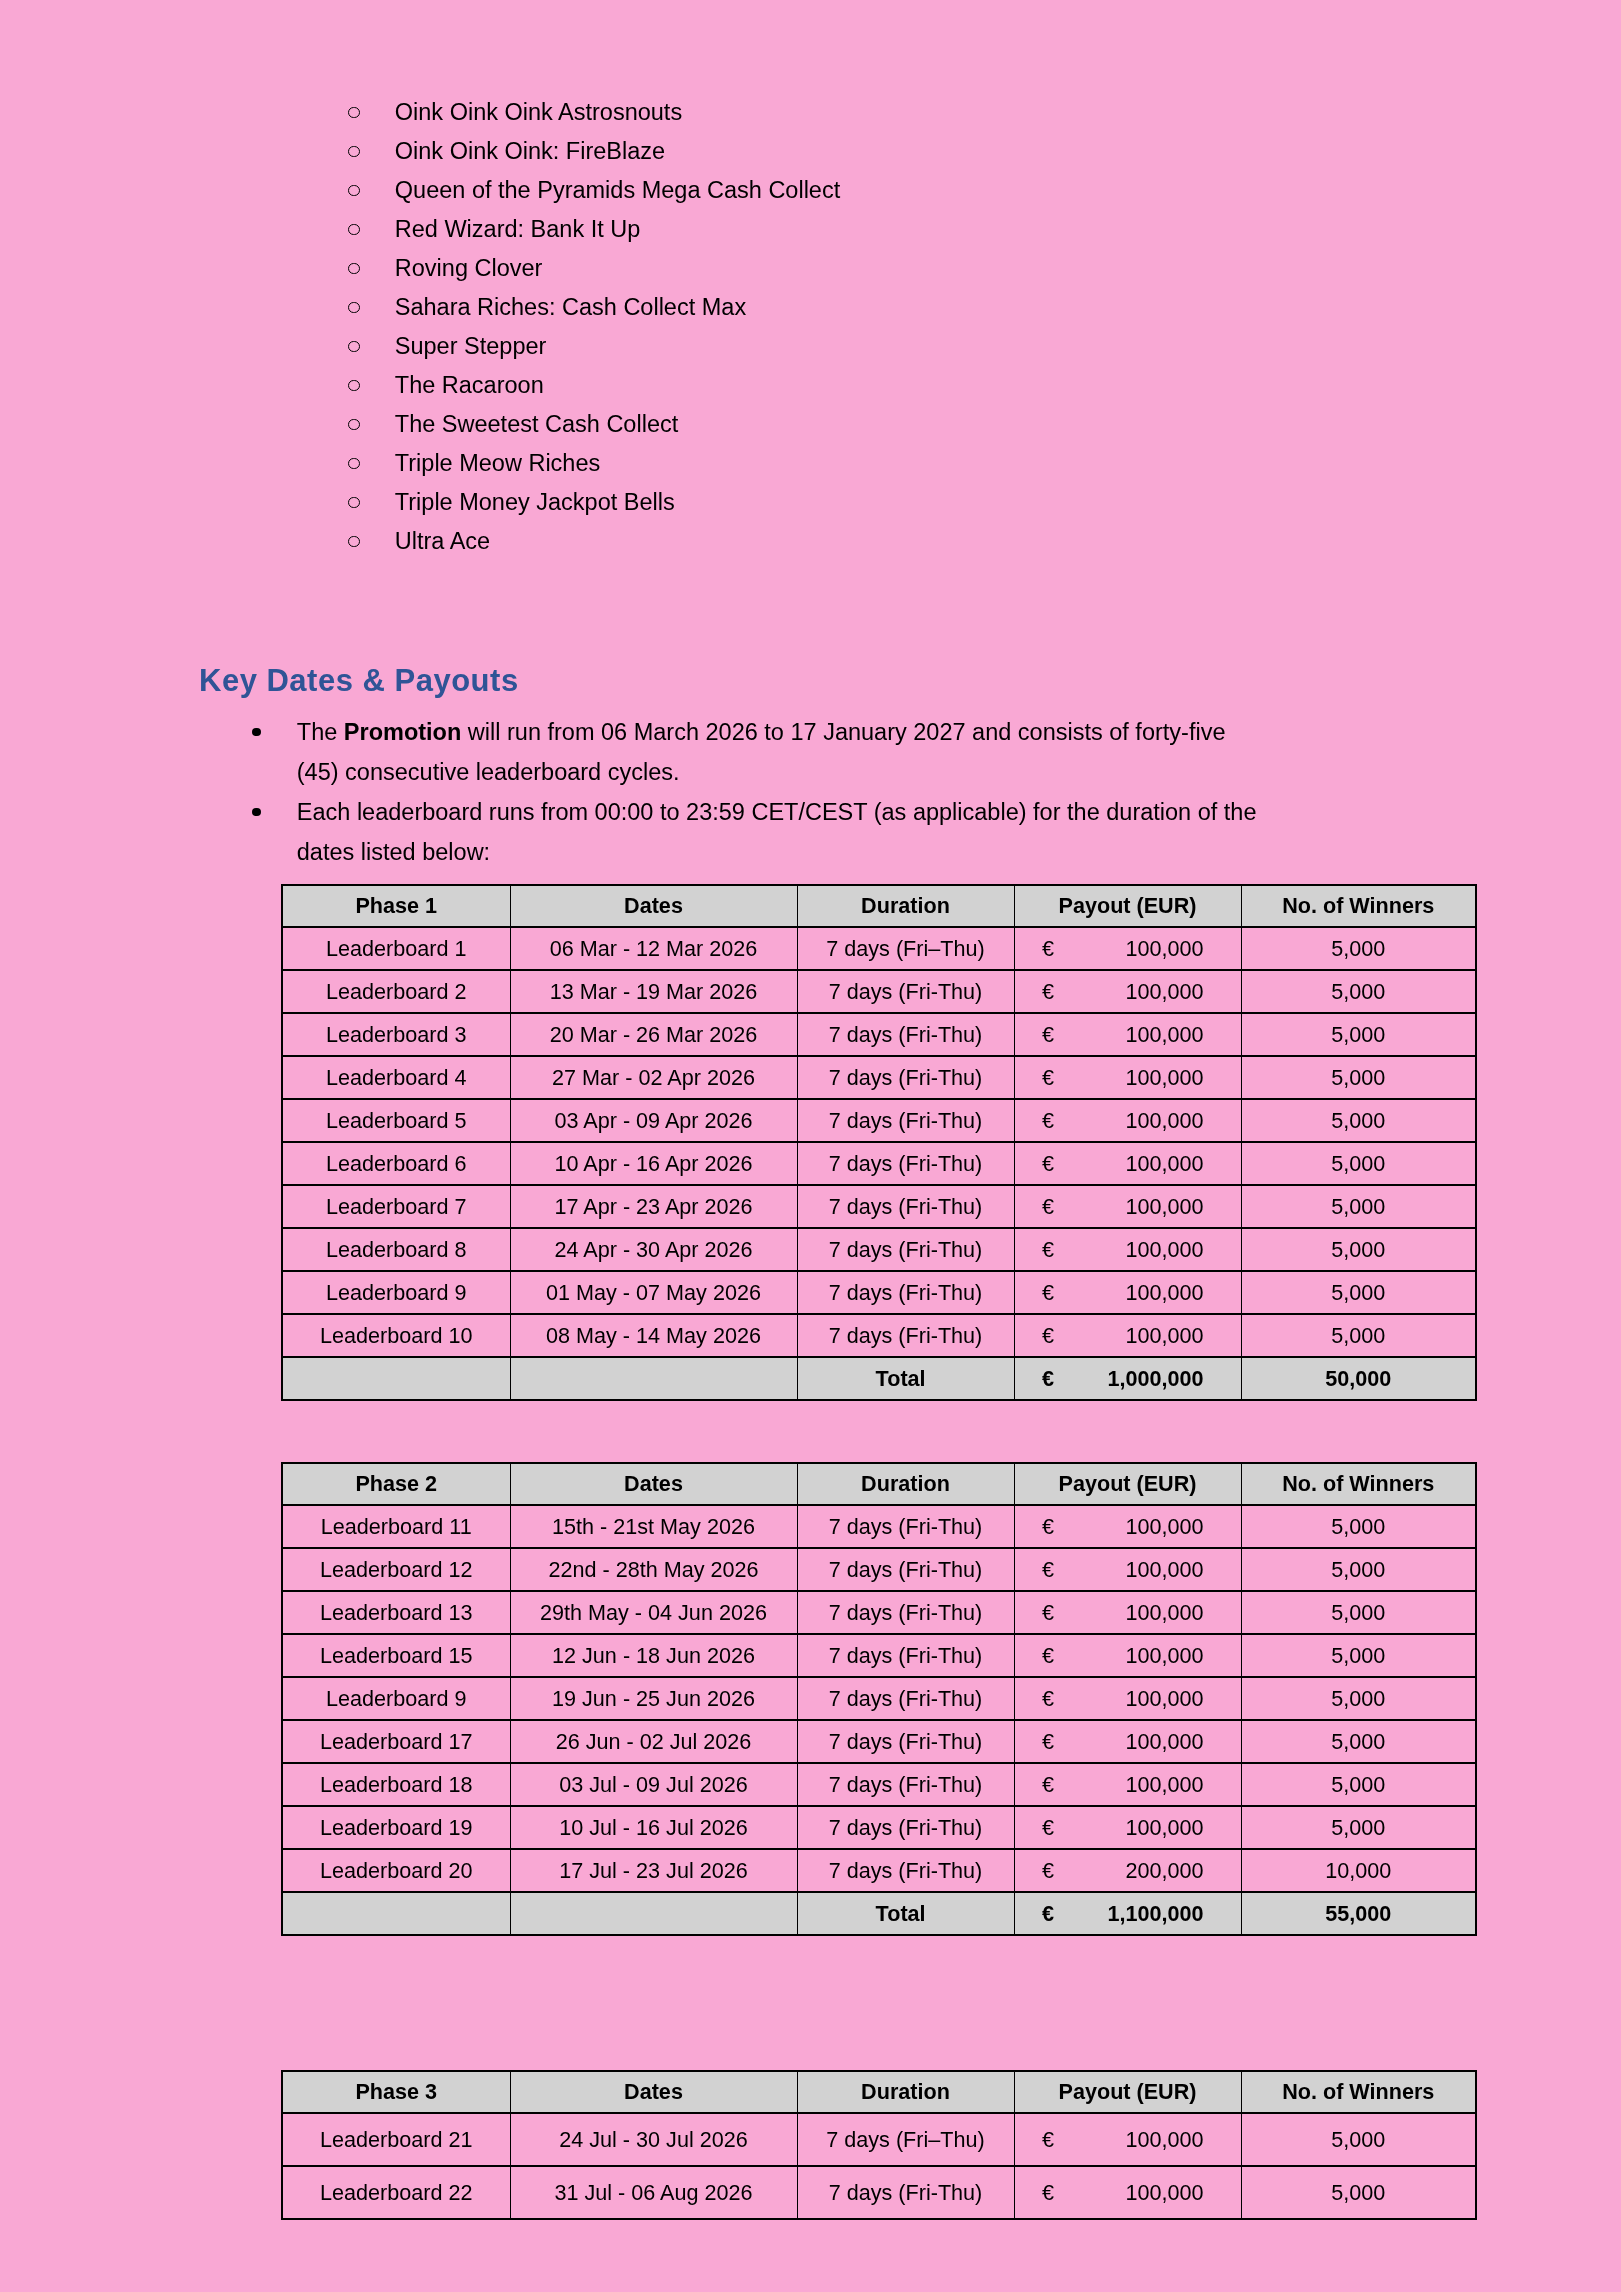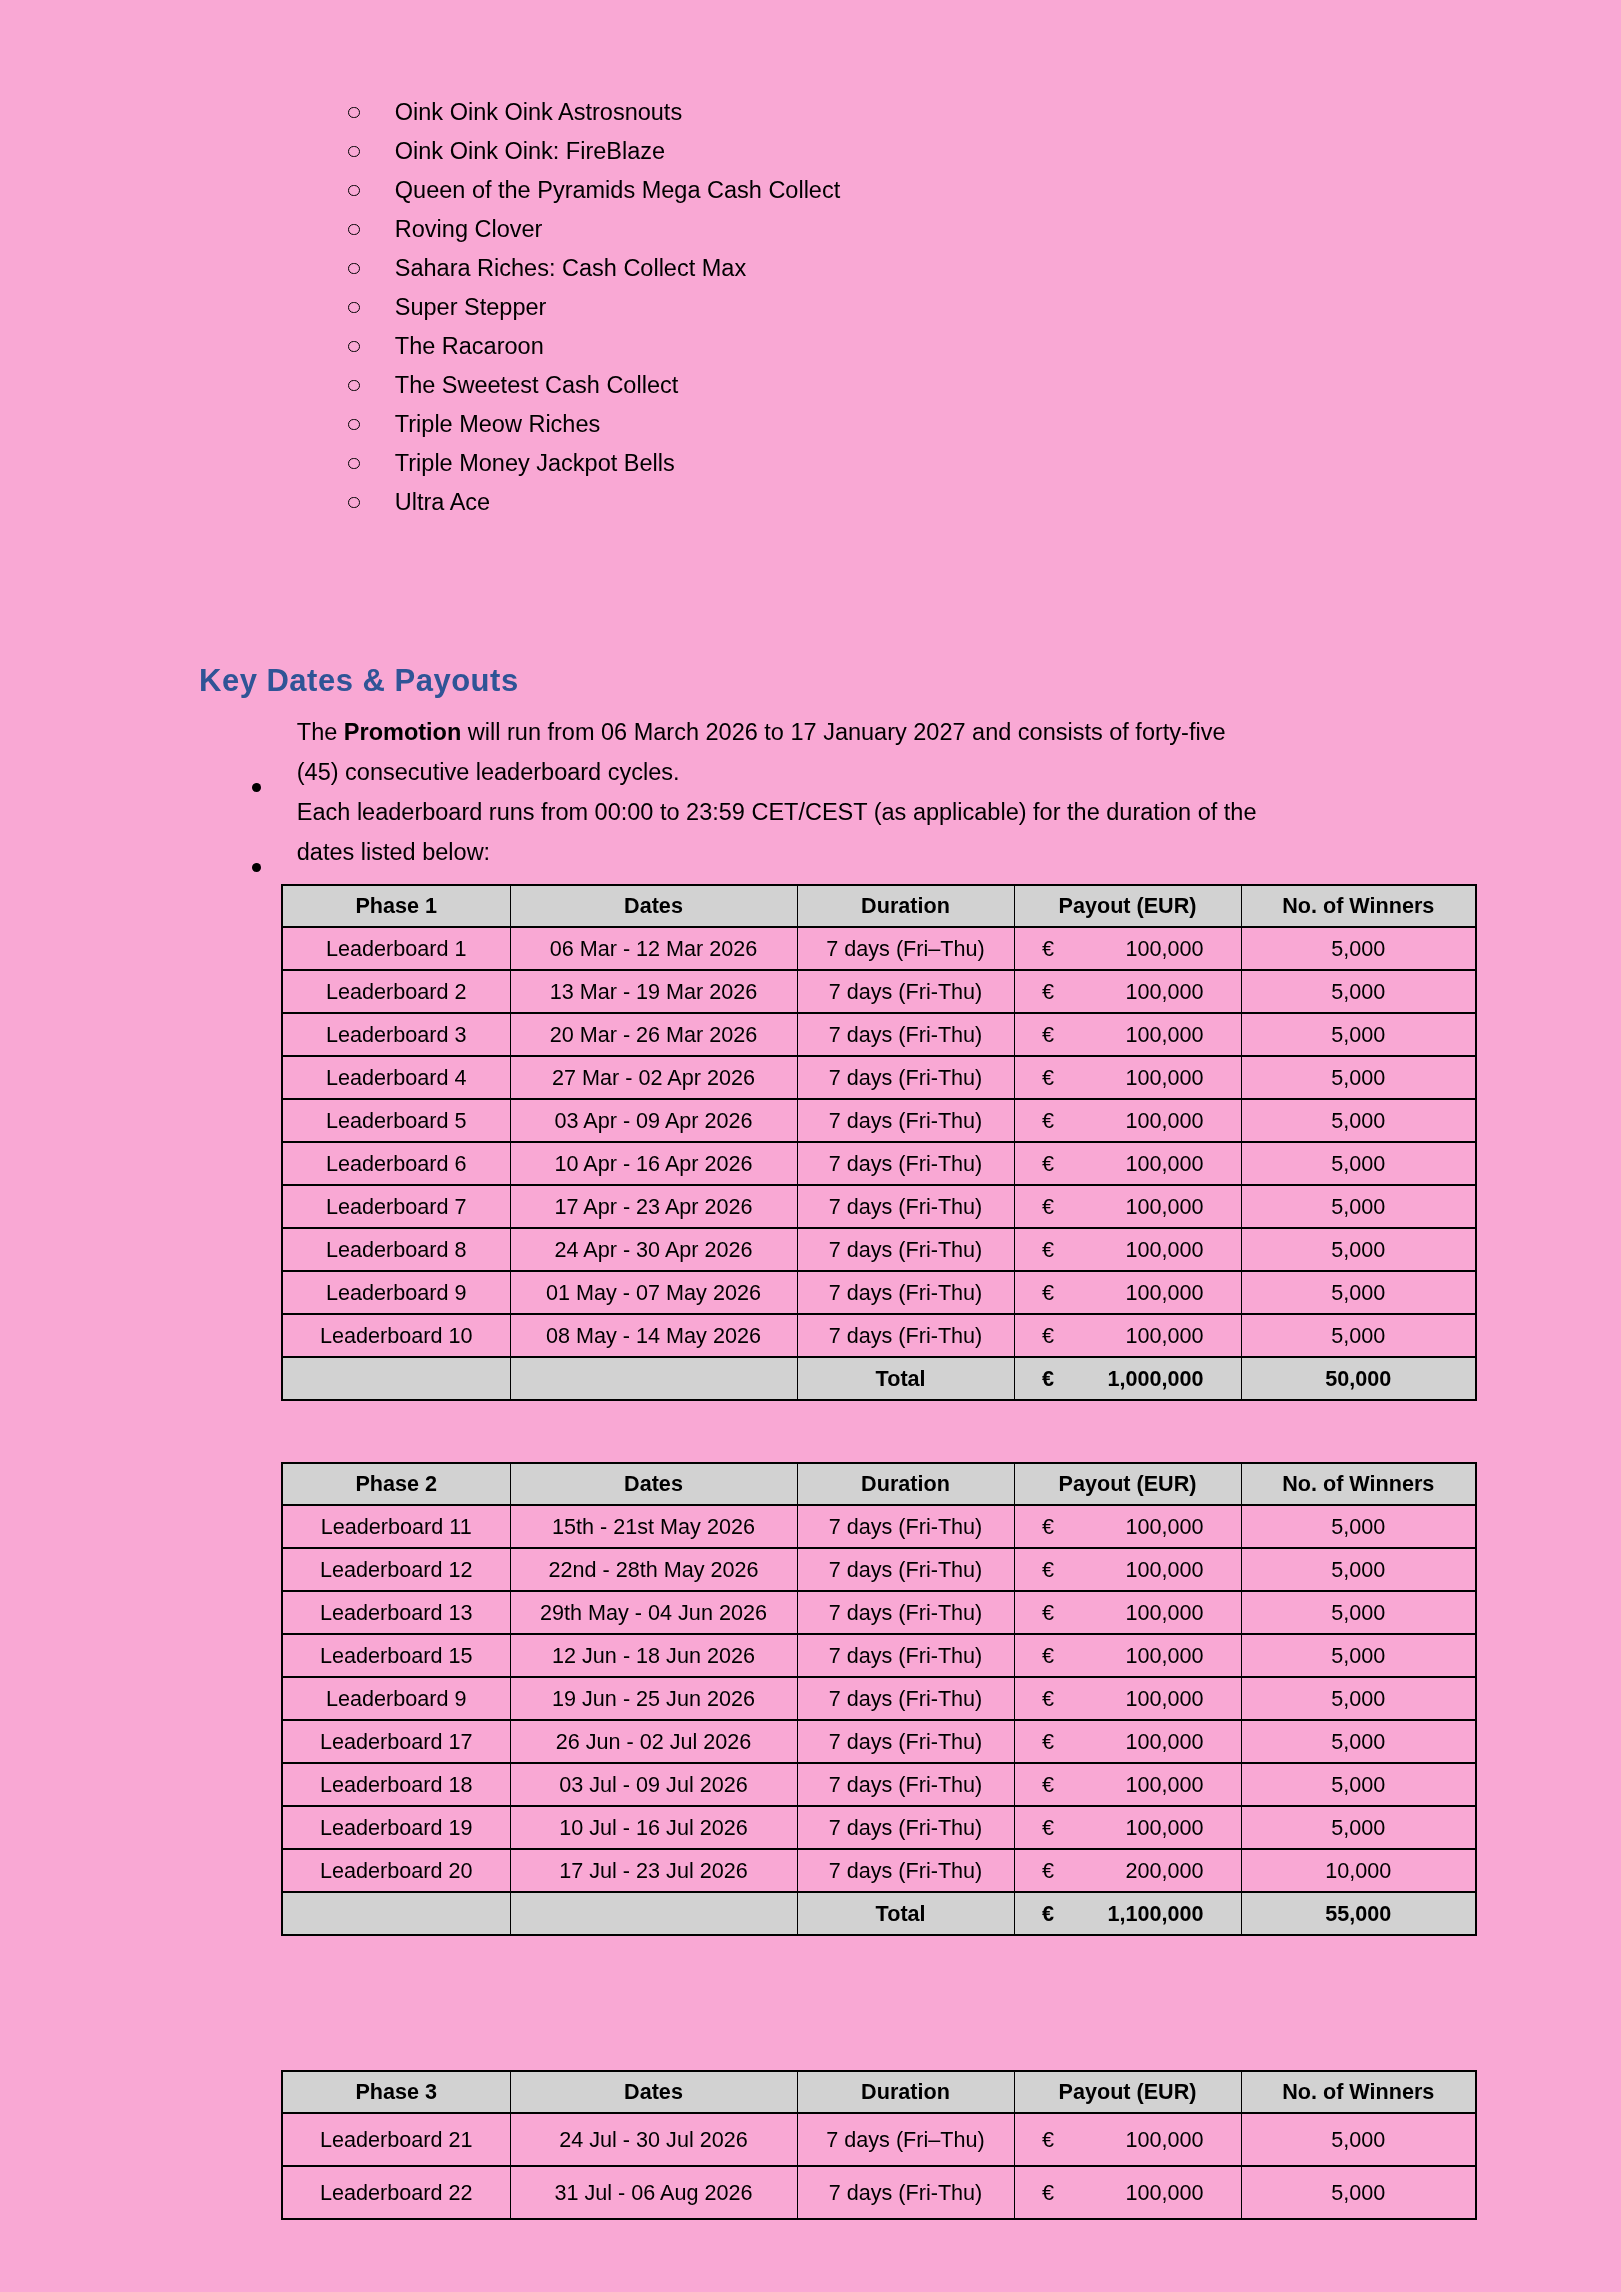--- a/index.html
+++ b/index.html
@@ -32,21 +32,21 @@
   
   .section-heading{
     position:absolute;left:199px;top:663px;
     font-size:31px;font-weight:700;letter-spacing:0.5px;
     color:var(--heading-blue);white-space:nowrap;
   }
 
   
   .kp-list{position:absolute;left:252px;top:712px;list-style:none;}
   .kp-item{
-    display:flex;align-items:flex-end;
+    display:flex;align-items:flex-start;
     font-size:23.5px;line-height:40px;
   }
   .dot-bullet{
     width:8.8px;height:8.8px;background:#000;border-radius:50%;
     display:inline-block;flex:0 0 auto;margin:15.7px 36px 0 0;
   }
   .kp-text{white-space:nowrap;}
   .bold{font-weight:bold;}
 
   
@@ -94,20 +94,24 @@
       <li class="game-item">
         <span class="circle-bullet"></span>
         <span class="game-text">Oink Oink Oink: FireBlaze</span>
       </li>
       <li class="game-item">
         <span class="circle-bullet"></span>
         <span class="game-text">Queen of the Pyramids Mega Cash Collect</span>
       </li>
       <li class="game-item">
         <span class="circle-bullet"></span>
+        <span class="game-text">Red Wizard: Bank It Up</span>
+      </li>
+      <li class="game-item">
+        <span class="circle-bullet"></span>
         <span class="game-text">Roving Clover</span>
       </li>
       <li class="game-item">
         <span class="circle-bullet"></span>
         <span class="game-text">Sahara Riches: Cash Collect Max</span>
       </li>
       <li class="game-item">
         <span class="circle-bullet"></span>
         <span class="game-text">Super Stepper</span>
       </li>

